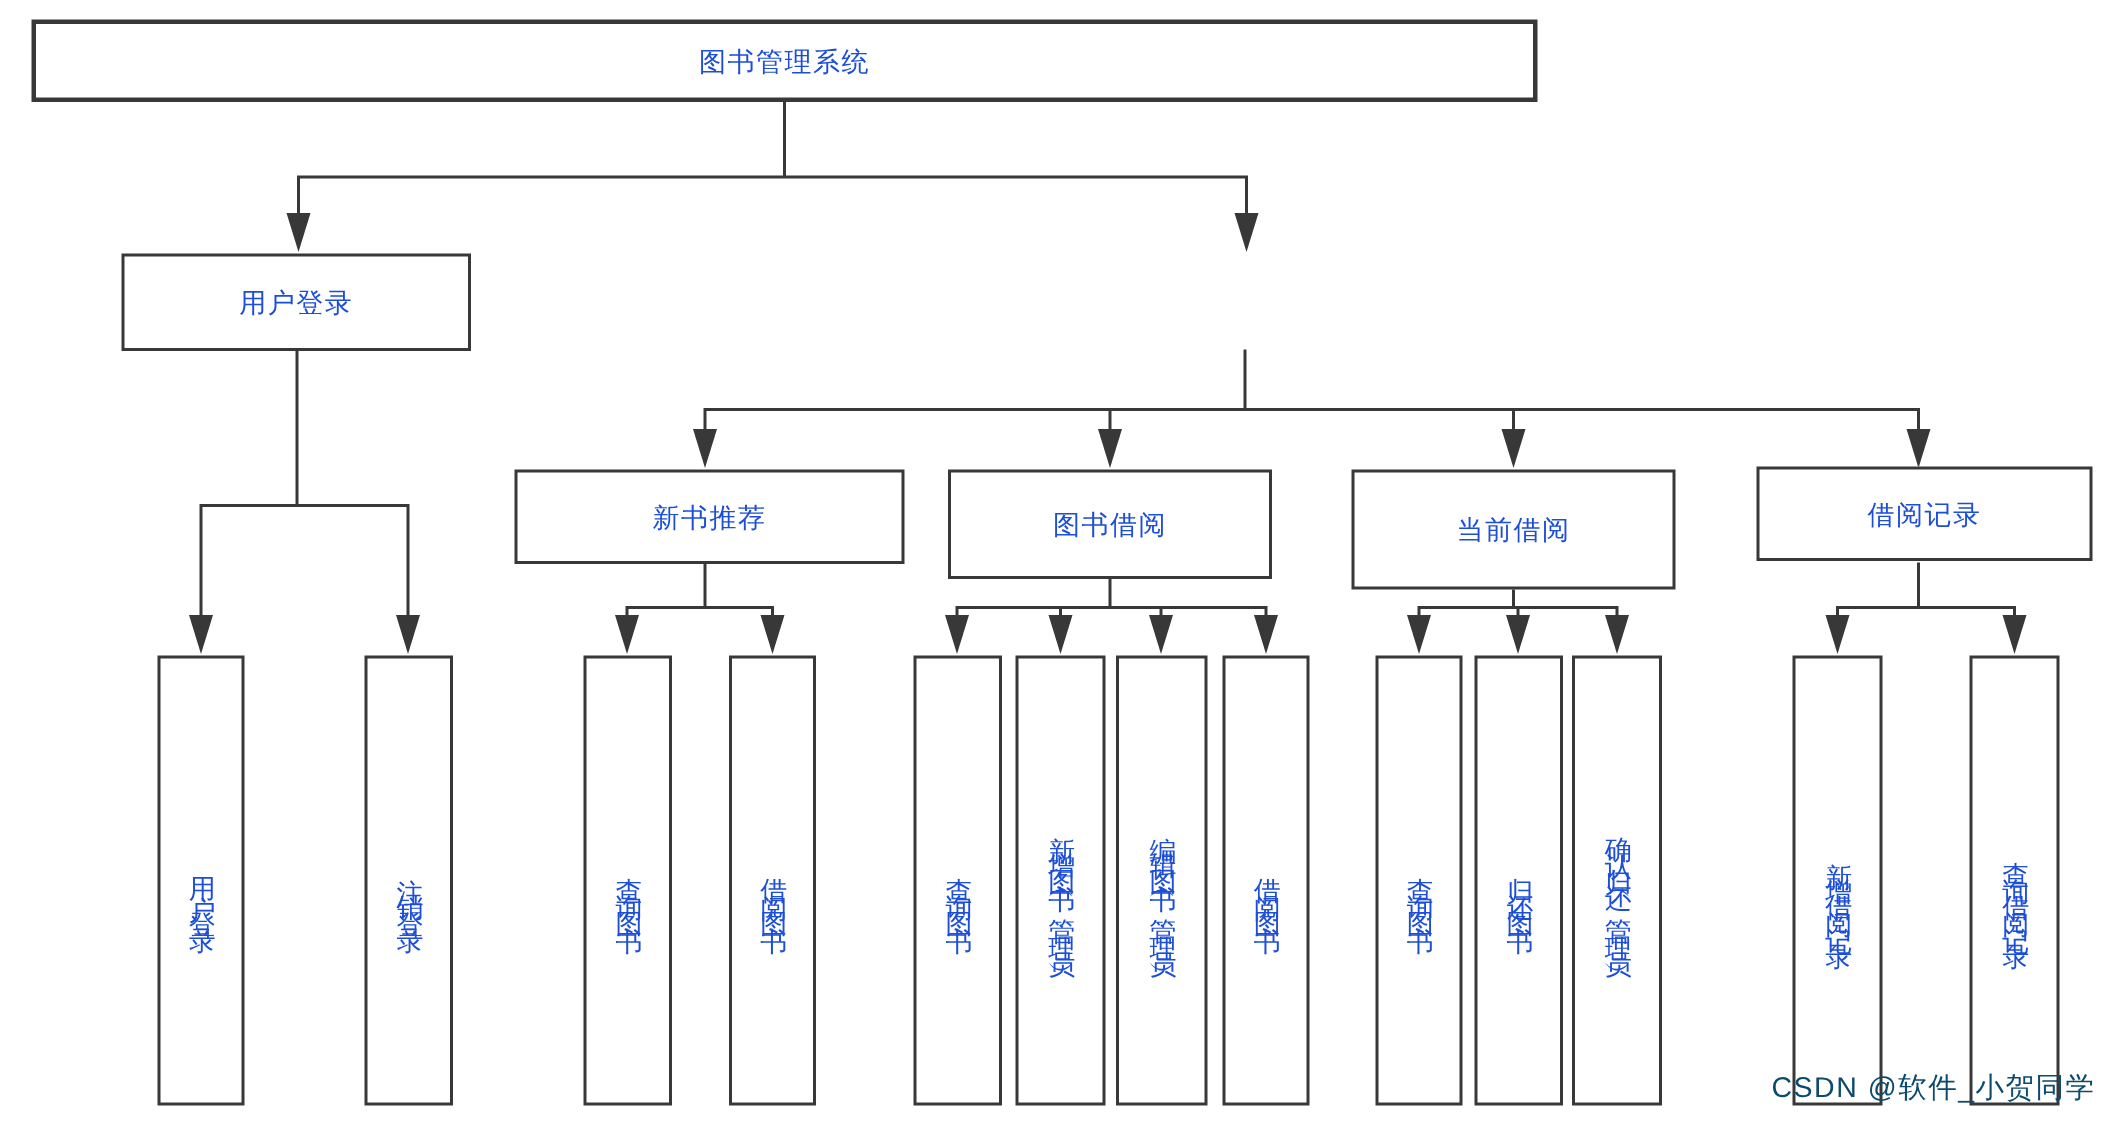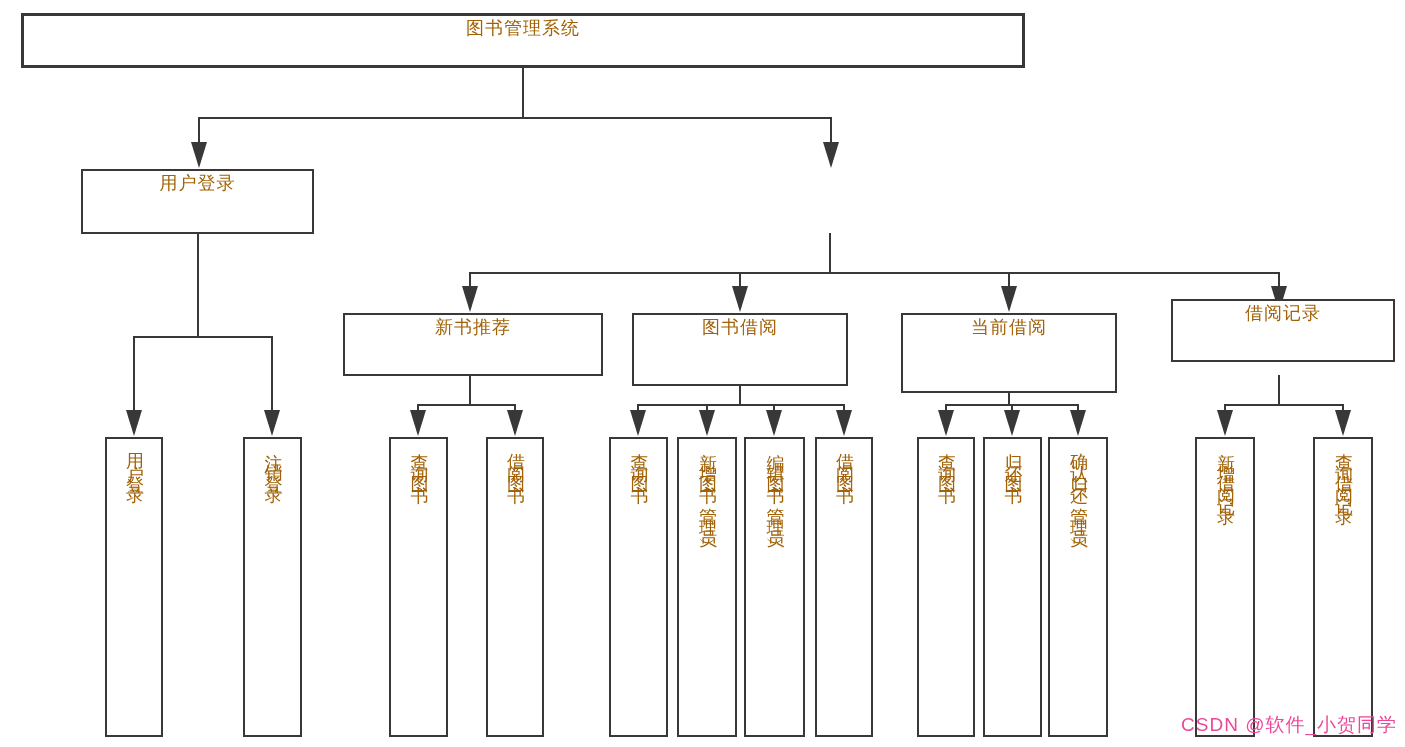--- a/index.html
+++ b/index.html
@@ -9,41 +9,41 @@
     background:#ffffff;
     font-family:"Liberation Sans","DejaVu Sans",sans-serif;
     overflow:hidden;
   }
   #connectors{position:absolute;left:0;top:0;z-index:1;}
   .node{
     position:absolute;
     box-sizing:border-box;
     background:#ffffff;
     border:2px solid #383838;
-    color:#a16207;
-    display:flex;justify-content:center;
+    color:#1d4ed8;
+    display:flex;align-items:center;justify-content:center;
     z-index:2;
     font-size:18px;
     letter-spacing:1px;
   }
   .node.root{border-width:3px;}
   .leaf span{
     writing-mode:vertical-rl;
     line-height:1.1;
     font-size:18px;
     letter-spacing:11px;
     margin-bottom:-11px;
     white-space:nowrap;
   }
   #watermark{
     position:absolute;
     right:8px;top:712px;
     z-index:3;
     font-size:19px;
-    color:#ec4899;
+    color:#0c4a6e;
     letter-spacing:1px;
     white-space:nowrap;
   }
 </style>
 </head>
 <body>
 
 <div id="canvas">
 
   <svg id="connectors" width="1405" height="747" viewBox="0 0 1405 747">
@@ -115,21 +115,21 @@
 
   <div class="node" style="left:343px;top:313px;width:260px;height:63px;">
     <span>新书推荐</span>
   </div>
   <div class="node" style="left:632px;top:313px;width:216px;height:73px;">
     <span>图书借阅</span>
   </div>
   <div class="node" style="left:901px;top:313px;width:216px;height:80px;">
     <span>当前借阅</span>
   </div>
-  <div class="node" style="left:1171px;top:299px;width:224px;height:63px;">
+  <div class="node" style="left:1171px;top:311px;width:224px;height:63px;">
     <span>借阅记录</span>
   </div>
 
   <div class="node leaf" style="left:105px;top:437px;width:58px;height:300px;">
     <span>用户登录</span>
   </div>
   <div class="node leaf" style="left:243px;top:437px;width:59px;height:300px;">
     <span>注销登录</span>
   </div>
 

